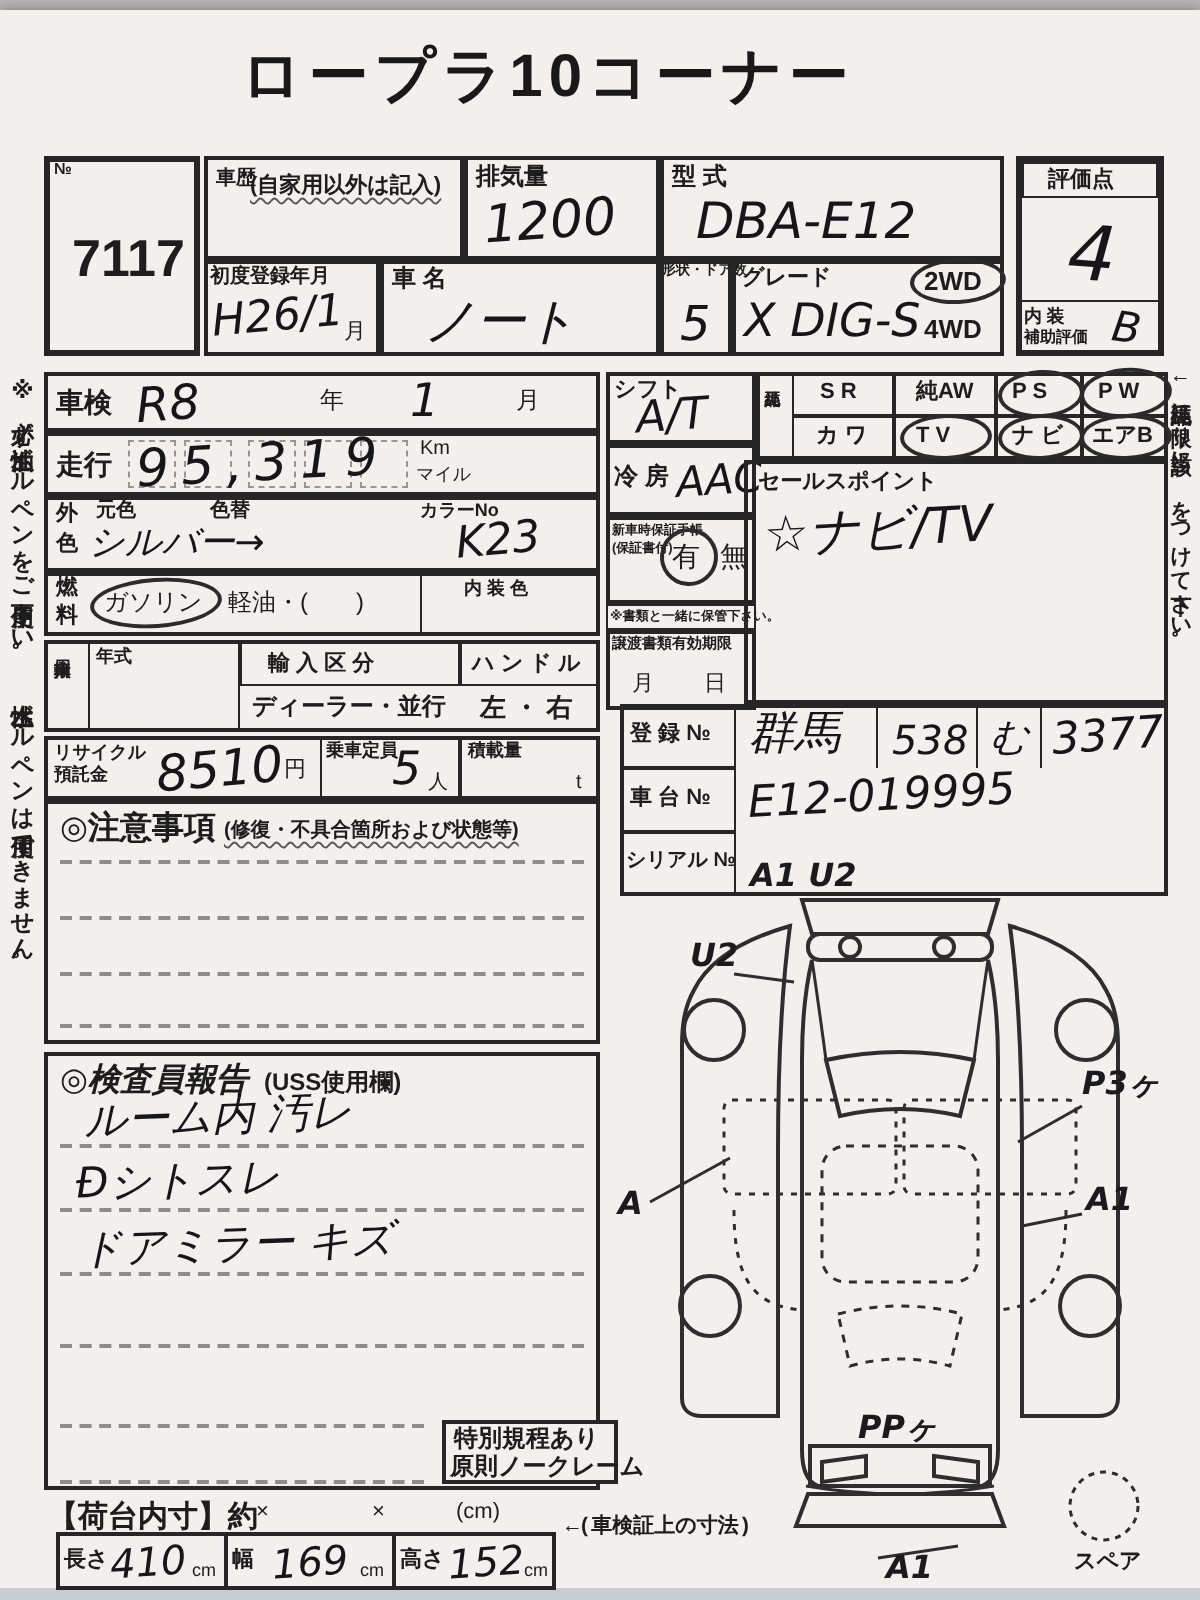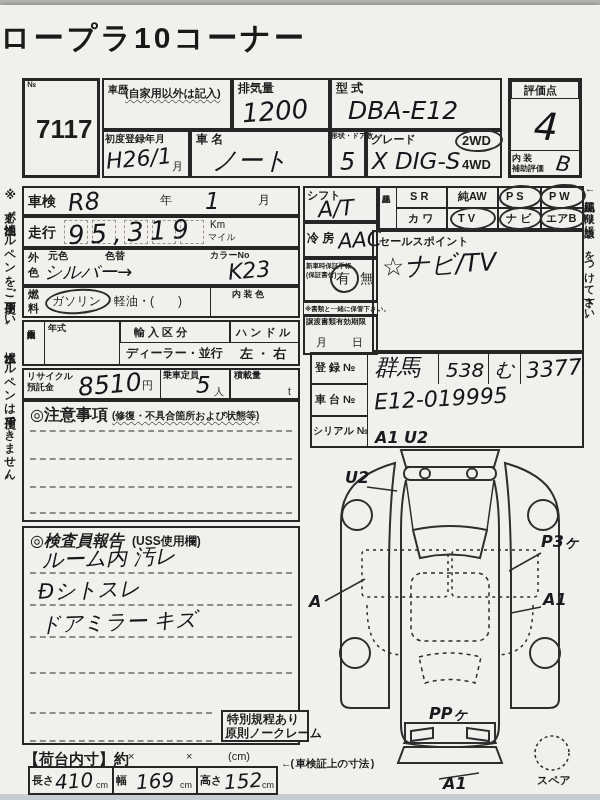--- a/index.html
+++ b/index.html
@@ -15,21 +15,21 @@
   .box  { position:absolute; border:2px solid #262626; }
   .thin { border-width:1px; }
   .lbl  { position:absolute; font-weight:700; line-height:1.15; white-space:nowrap; color:#1d1d1d; }
   .rg   { font-weight:400; }
   .hw   { position:absolute; font-family:"DejaVu Sans",sans-serif; font-style:italic; font-weight:500; color:#15151a; white-space:nowrap; line-height:1; }
   .dot  { position:absolute; border-top:2px dashed #8f8d88; }
   .cmark{ position:absolute; border:2px solid #2b2b2b; border-radius:50%; }
   .vtext{ writing-mode:vertical-rl; text-orientation:upright; }
   .mb   { position:absolute; border:1.5px dashed #9a978f; width:24px; height:24px; }
   .wavy { text-decoration:underline wavy 1px #555; text-underline-offset:2px; }
-  .title{ position:absolute; left:0; top:18px; width:548px; text-align:left; font-size:30px; font-weight:700; letter-spacing:3px; color:#191919; }
+  .title{ position:absolute; left:0; top:18px; width:548px; text-align:center; font-size:30px; font-weight:700; letter-spacing:3px; color:#191919; }
   svg text { font-family:"DejaVu Sans",sans-serif; }
   .ann { font-style:italic; font-size:16px; fill:#1a1a1f; font-weight:600; }
 </style>
 </head>
 <body>
 
 <div class="paper"></div>
 <div class="bstrip"></div>
 
 <div class="title">ロープラ10コーナー</div>

